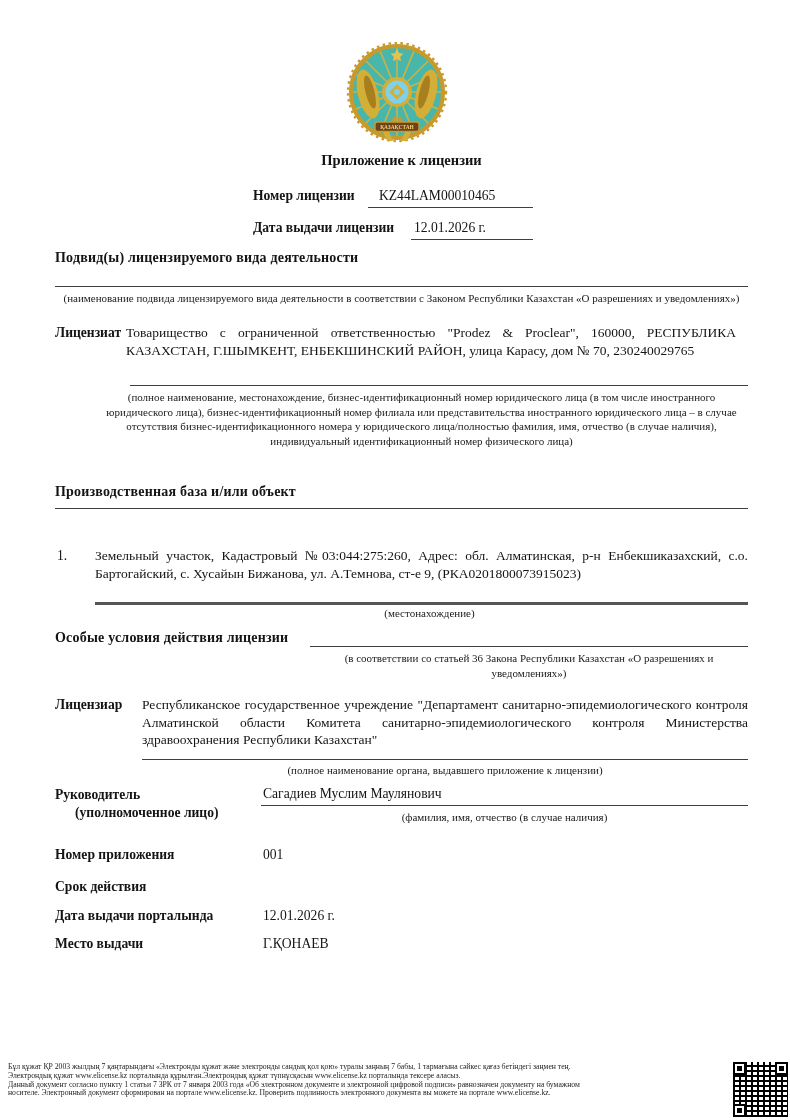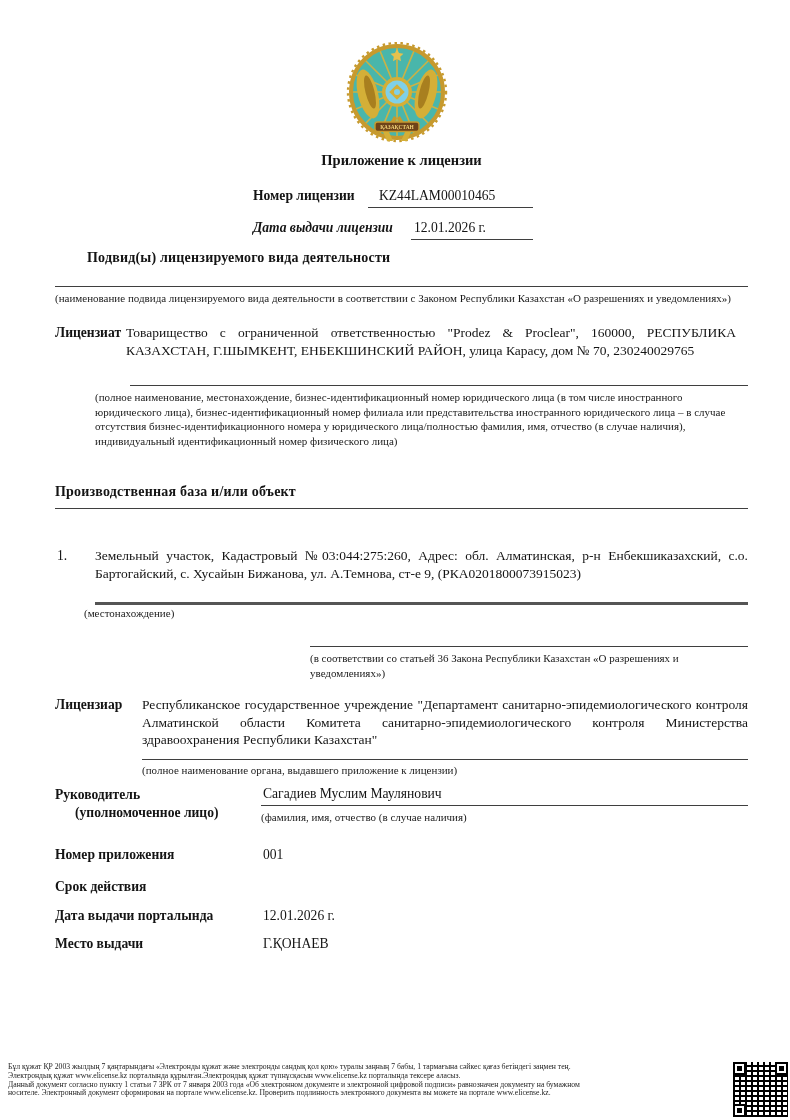--- a/index.html
+++ b/index.html
@@ -3,21 +3,21 @@
 <meta charset="utf-8">
 <style>
   html,body{margin:0;padding:0;background:#fff;}
   .page{position:relative;width:790px;height:1120px;background:#fff;overflow:hidden;
         font-family:"Liberation Serif","DejaVu Serif",serif;color:#141414;}
   .abs{position:absolute;}
   .h{font-size:14px;font-weight:bold;letter-spacing:.2px;white-space:nowrap;}
   .lbl{font-size:13.6px;font-weight:bold;white-space:nowrap;}
   .val{font-size:13.6px;white-space:nowrap;}
   .body{font-size:13.5px;line-height:17.6px;text-align:justify;}
-  .note{font-size:11px;line-height:14.6px;text-align:left;color:#1a1a1a;}
+  .note{font-size:11px;line-height:14.6px;text-align:center;color:#1a1a1a;}
   .hr{background:#3f3f3f;height:1.4px;}
   .hr.thick{height:2.6px;background:#555;}
   .title{font-size:14.5px;font-weight:bold;text-align:center;}
   .footer-line{font-size:7.7px;line-height:8.8px;white-space:nowrap;color:#222;}
   
   .qr{background:
         repeating-linear-gradient(0deg,#000 0 2px,transparent 2px 5px),
         repeating-linear-gradient(90deg,#000 0 2px,#fff 2px 6px);
       outline:1px solid #fff;}
   .qr .f{position:absolute;width:13px;height:13px;border:2.5px solid #000;background:#fff;box-sizing:border-box;}
@@ -69,40 +69,41 @@
       <path d="M77 90 l-4 9 h-6 l4 -9 Z" fill="#d4af37"></path>
     </svg>
   </div>
 
   <div class="abs title" style="left:55px;top:152px;width:693px;">Приложение к лицензии</div>
 
   <div class="abs lbl" style="left:253px;top:188px;">Номер лицензии</div>
   <div class="abs val" style="left:379px;top:188px;">KZ44LAM00010465</div>
   <div class="abs hr" style="left:368px;top:207px;width:165px;"></div>
 
-  <div class="abs lbl" style="left:253px;top:220px;font-style:italic;">Дата выдачи лицензии</div>
+  <div class="abs lbl" style="left:253px;top:220px;">Дата выдачи лицензии</div>
   <div class="abs val" style="left:414px;top:220px;">12.01.2026 г.</div>
   <div class="abs hr" style="left:411px;top:239px;width:122px;"></div>
 
-  <div class="abs h" style="left:55px;top:250px;margin-left:32px;">Подвид(ы) лицензируемого вида деятельности</div>
+  <div class="abs h" style="left:55px;top:250px;">Подвид(ы) лицензируемого вида деятельности</div>
   <div class="abs hr" style="left:55px;top:286px;width:693px;"></div>
   <div class="abs note" style="left:55px;top:291px;width:693px;">(наименование подвида лицензируемого вида деятельности в соответствии с Законом Республики Казахстан «О разрешениях и уведомлениях»)</div>
 
   <div class="abs lbl" style="left:55px;top:325px;">Лицензиат</div>
   <div class="abs body" style="left:126px;top:324px;width:610px;">Товарищество с ограниченной ответственностью "Prodez &amp; Proclear", 160000, РЕСПУБЛИКА КАЗАХСТАН, Г.ШЫМКЕНТ, ЕНБЕКШИНСКИЙ РАЙОН, улица Карасу, дом № 70, 230240029765</div>
   <div class="abs hr" style="left:130px;top:385px;width:618px;"></div>
   <div class="abs note" style="left:95px;top:390px;width:653px;">(полное наименование, местонахождение, бизнес-идентификационный номер юридического лица (в том числе иностранного юридического лица), бизнес-идентификационный номер филиала или представительства иностранного юридического лица – в случае отсутствия бизнес-идентификационного номера у юридического лица/полностью фамилия, имя, отчество (в случае наличия), индивидуальный идентификационный номер физического лица)</div>
 
   <div class="abs h" style="left:55px;top:484px;">Производственная база и/или объект</div>
   <div class="abs hr" style="left:55px;top:508px;width:693px;"></div>
   <div class="abs val" style="left:57px;top:548px;">1.</div>
   <div class="abs body" style="left:95px;top:547px;width:653px;">Земельный участок, Кадастровый №03:044:275:260, Адрес: обл. Алматинская, р-н Енбекшиказахский, с.о. Бартогайский, с. Хусайын Бижанова, ул. А.Темнова, ст-е 9, (РКА0201800073915023)</div>
   <div class="abs hr thick" style="left:95px;top:602px;width:653px;"></div>
-  <div class="abs note" style="left:84px;top:606px;width:653px;">(местонахождение)</div>
+  <div class="abs note" style="left:103px;top:606px;width:653px;">(местонахождение)</div>
 
+  <div class="abs h" style="left:55px;top:630px;">Особые условия действия лицензии</div>
   <div class="abs hr" style="left:310px;top:646px;width:438px;"></div>
   <div class="abs note" style="left:310px;top:651px;width:438px;">(в соответствии со статьей 36 Закона Республики Казахстан «О разрешениях и уведомлениях»)</div>
 
   <div class="abs lbl" style="left:55px;top:697px;text-align:right;">Лицензиар</div>
   <div class="abs body" style="left:142px;top:696px;width:606px;">Республиканское государственное учреждение "Департамент санитарно-эпидемиологического контроля Алматинской области Комитета санитарно-эпидемиологического контроля Министерства здравоохранения Республики Казахстан"</div>
   <div class="abs hr" style="left:142px;top:759px;width:606px;"></div>
   <div class="abs note" style="left:142px;top:763px;width:606px;">(полное наименование органа, выдавшего приложение к лицензии)</div>
 
   <div class="abs lbl" style="left:55px;top:787px;">Руководитель</div>
   <div class="abs lbl" style="left:55px;top:805px;margin-left:20px;">(уполномоченное лицо)</div>

